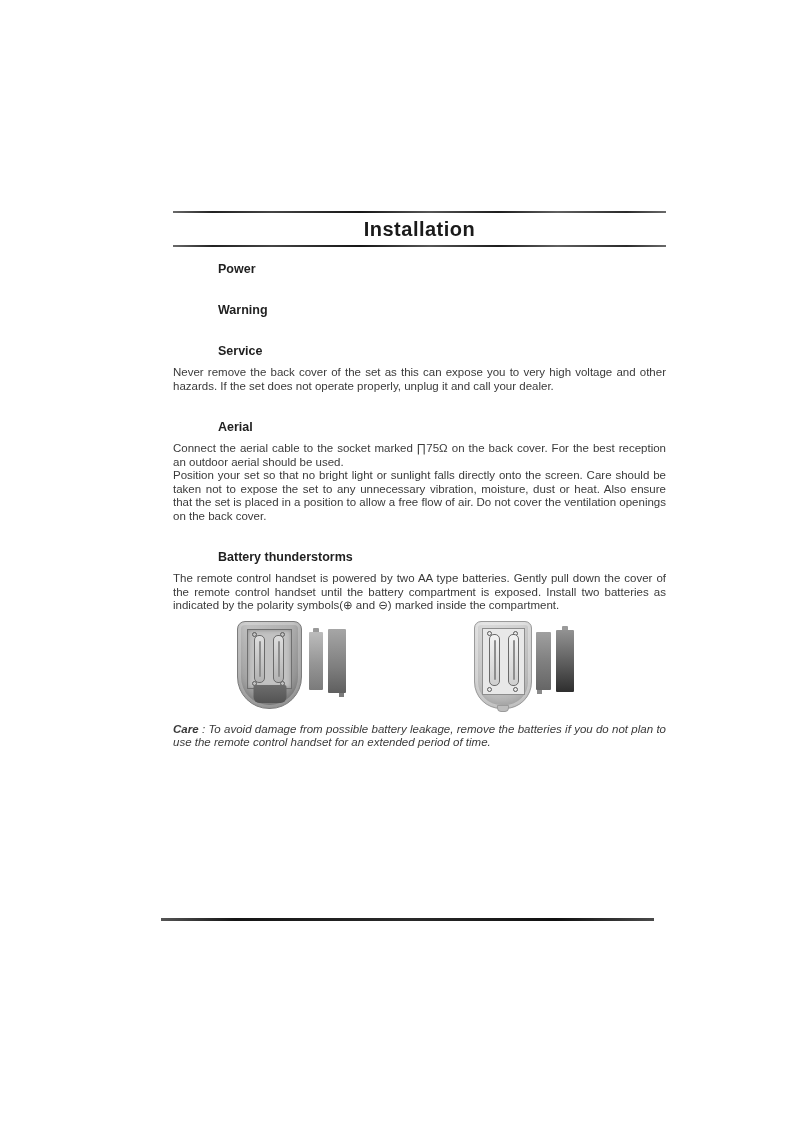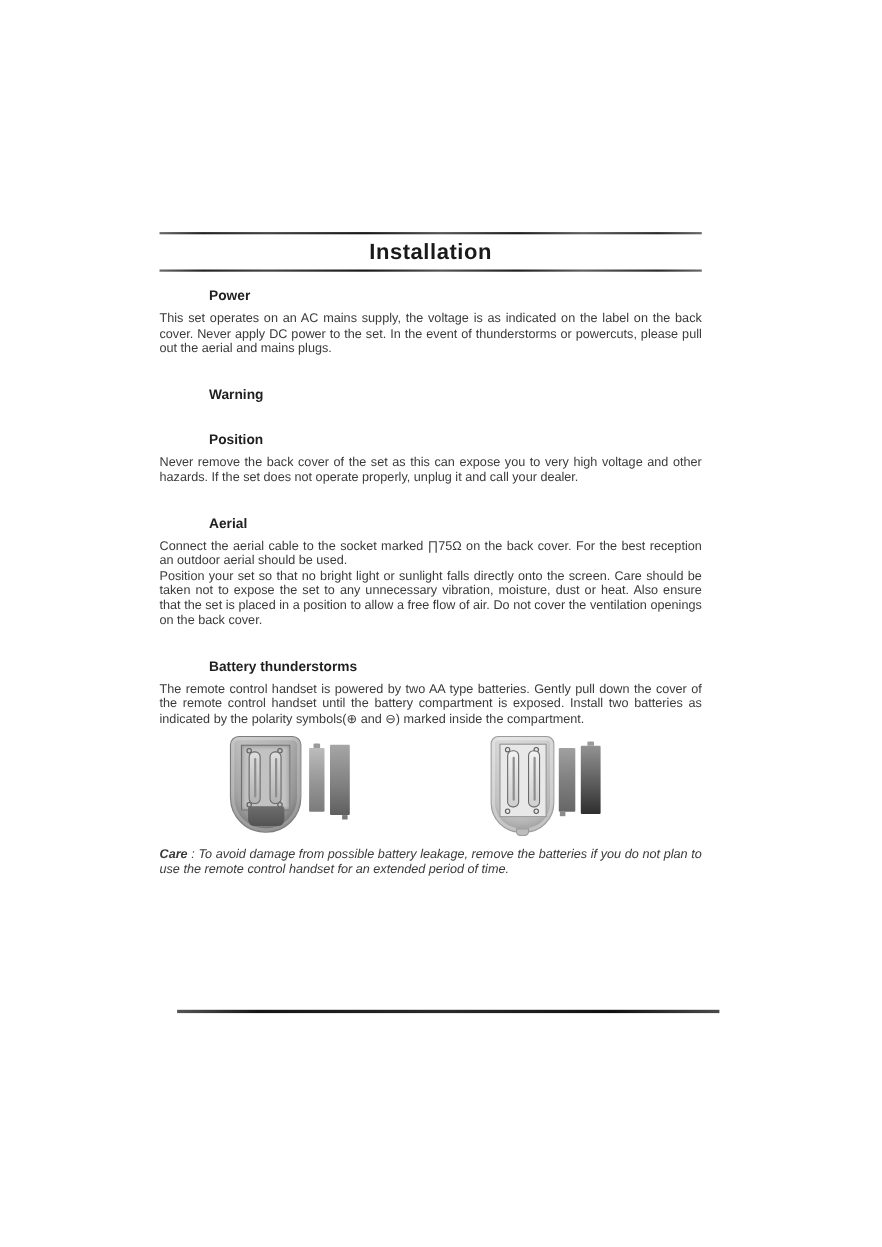--- a/index.html
+++ b/index.html
@@ -7,21 +7,21 @@
     width: 802px; height: 1134px;
     background: #ffffff;
     font-family: "Liberation Sans", sans-serif;
     color: #333;
     position: relative;
     overflow: hidden;
   }
   .page { position: absolute; inset: 0; }
   .content {
     position: absolute;
-    left: 145px; top: 211px;
+    left: 173px; top: 211px;
     width: 493px;
   }
   .rule {
     height: 2px;
     background: linear-gradient(to right, #6a6a6a 0%, #222 8%, #444 20%, #161616 38%, #555 52%, #1d1d1d 66%, #606060 78%, #2a2a2a 92%, #6a6a6a 100%);
   }
   .rule-title-bottom { height: 2px; }
   h1 {
     margin: 5px 0 4px 0;
     font-size: 20px;
@@ -195,29 +195,28 @@
   <div class="content">
 
     <header>
       <div class="rule"></div>
       <h1>Installation</h1>
       <div class="rule rule-title-bottom"></div>
     </header>
 
     <section class="first">
       <h2>Power</h2>
-      <p class="body">This set operates on an AC mains supply, the voltage is as indicated on the label on the back cover. Never apply DC power to the set. In the event of thunderstorms or powercuts, please pull out the aerial and mains plugs.</p>
     </section>
 
     <section>
       <h2>Warning</h2>
     </section>
 
     <section>
-      <h2>Position</h2>
+      <h2>Service</h2>
       <p class="body">Never remove the back cover of the set as this can expose you to very high voltage and other hazards. If the set does not operate properly, unplug it and call your dealer.</p>
     </section>
 
     <section>
       <h2>Aerial</h2>
       <p class="body">Connect the aerial cable to the socket marked ∏75Ω on the back cover. For the best reception an outdoor aerial should be used.</p>
     </section>
 
     <section>
       <p class="body">Position your set so that no bright light or sunlight falls directly onto the screen. Care should be taken not to expose the set to any unnecessary vibration, moisture, dust or heat. Also ensure that the set is placed in a position to allow a free flow of air. Do not cover the ventilation openings on the back cover.</p>

